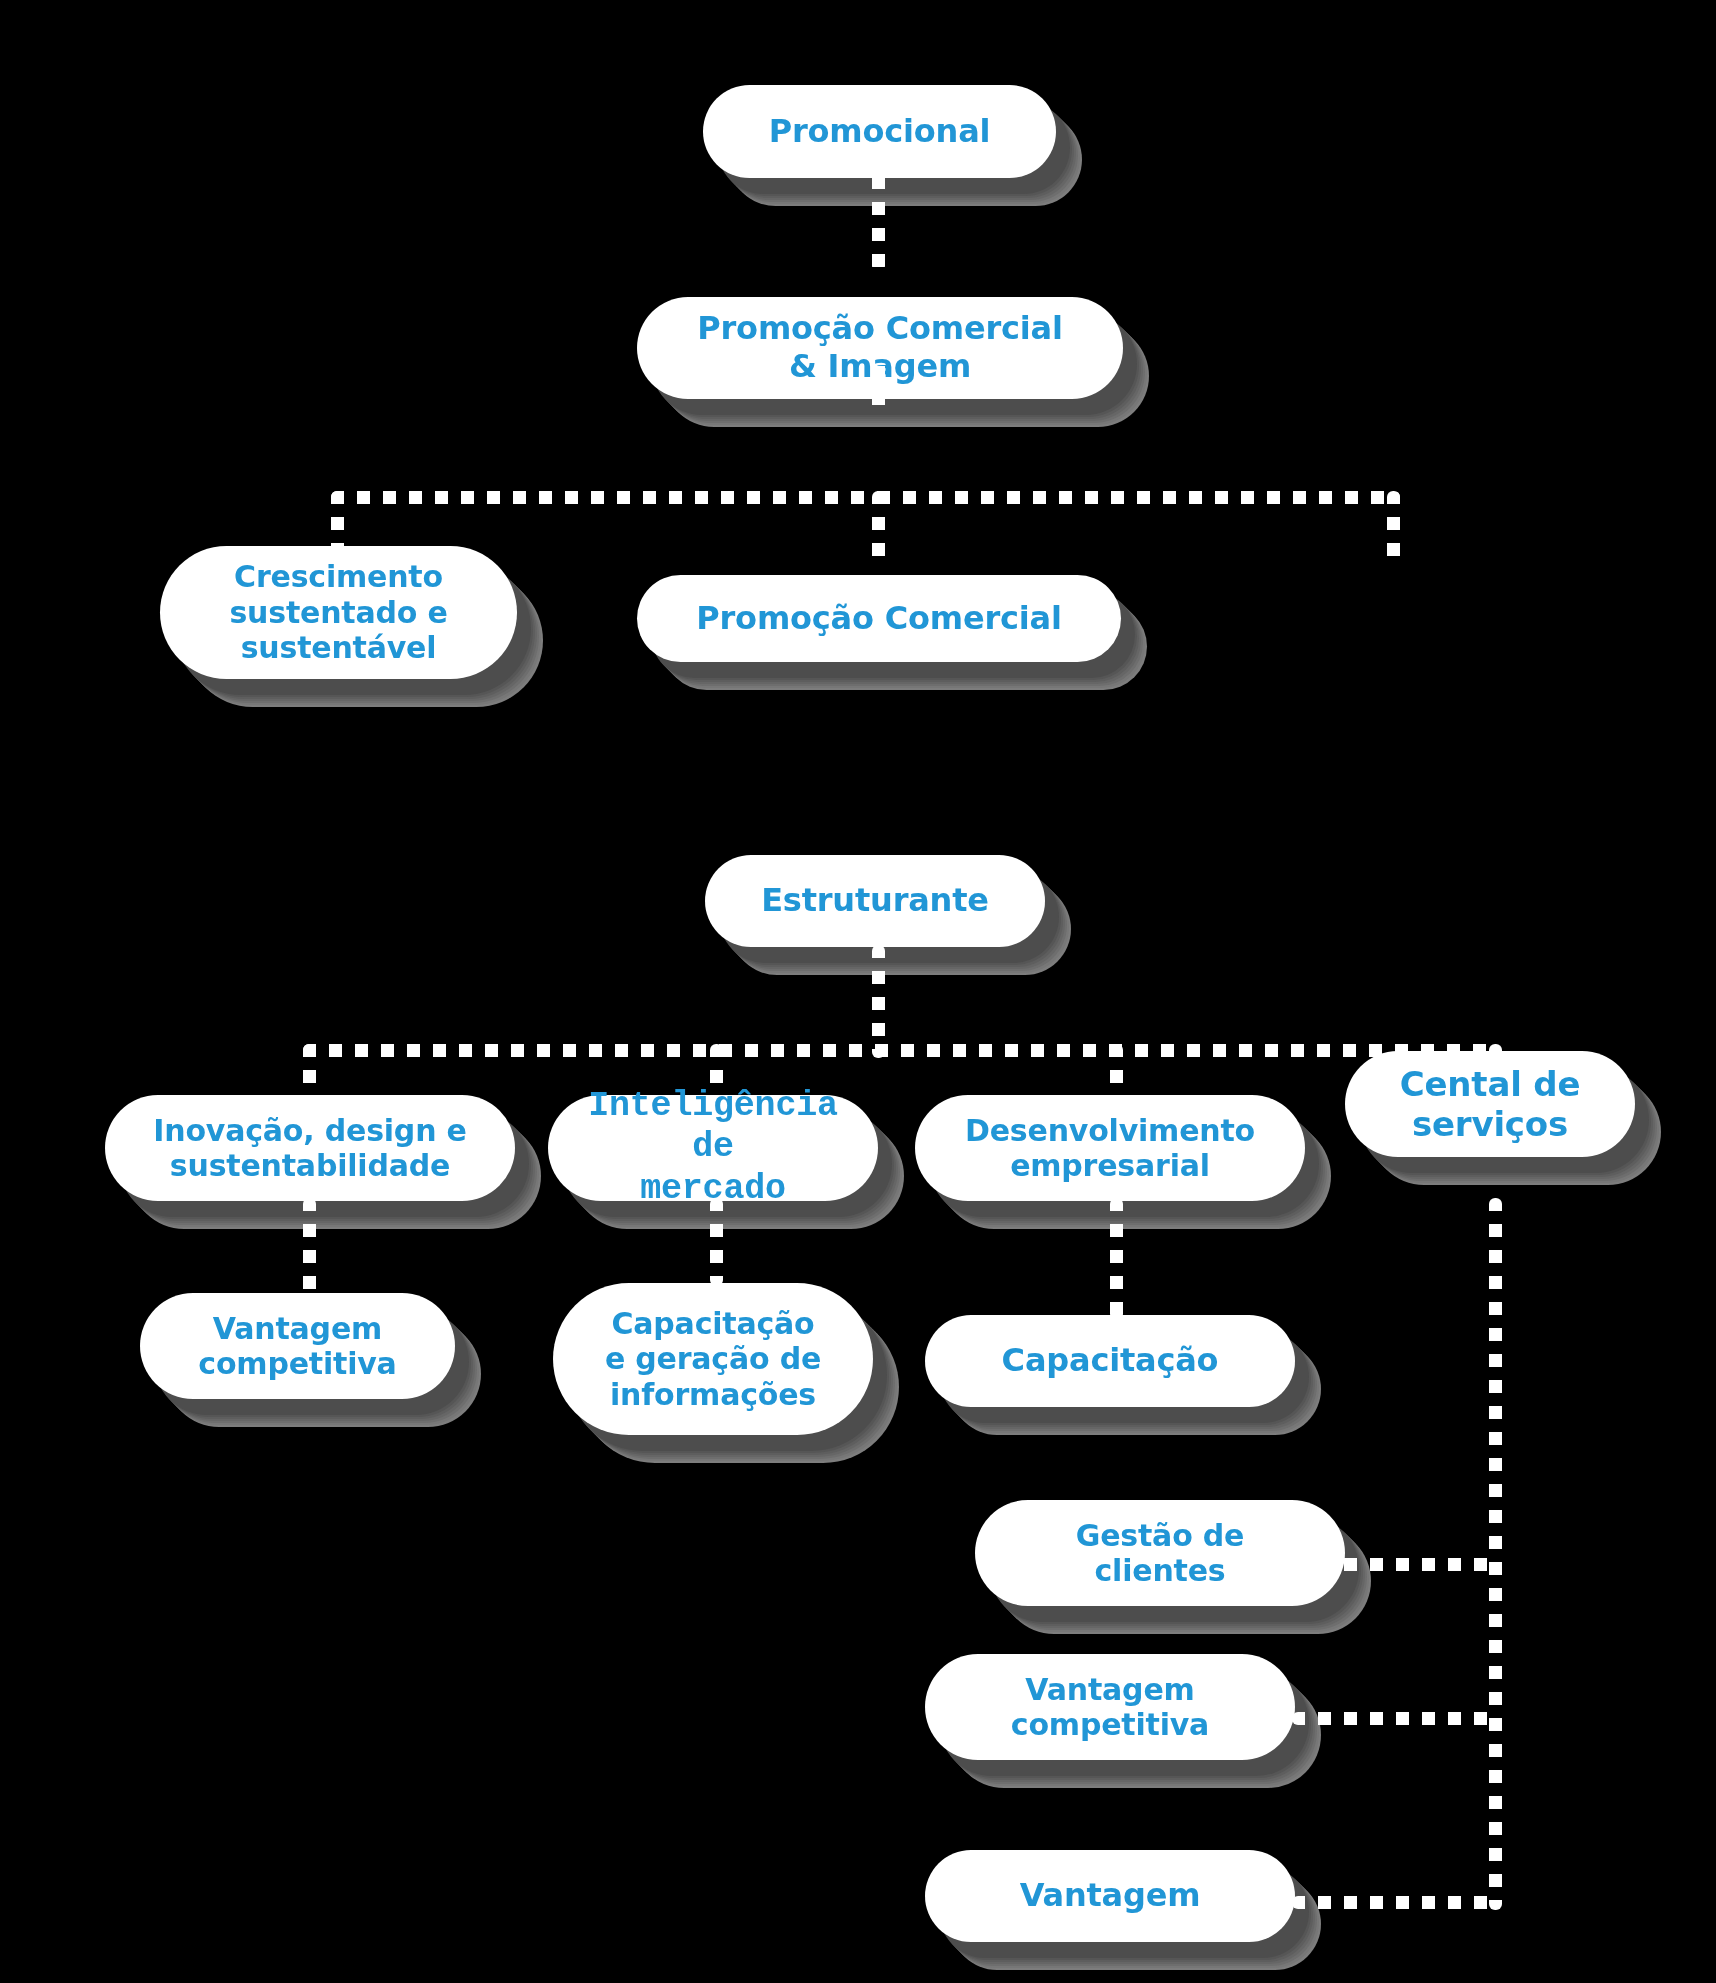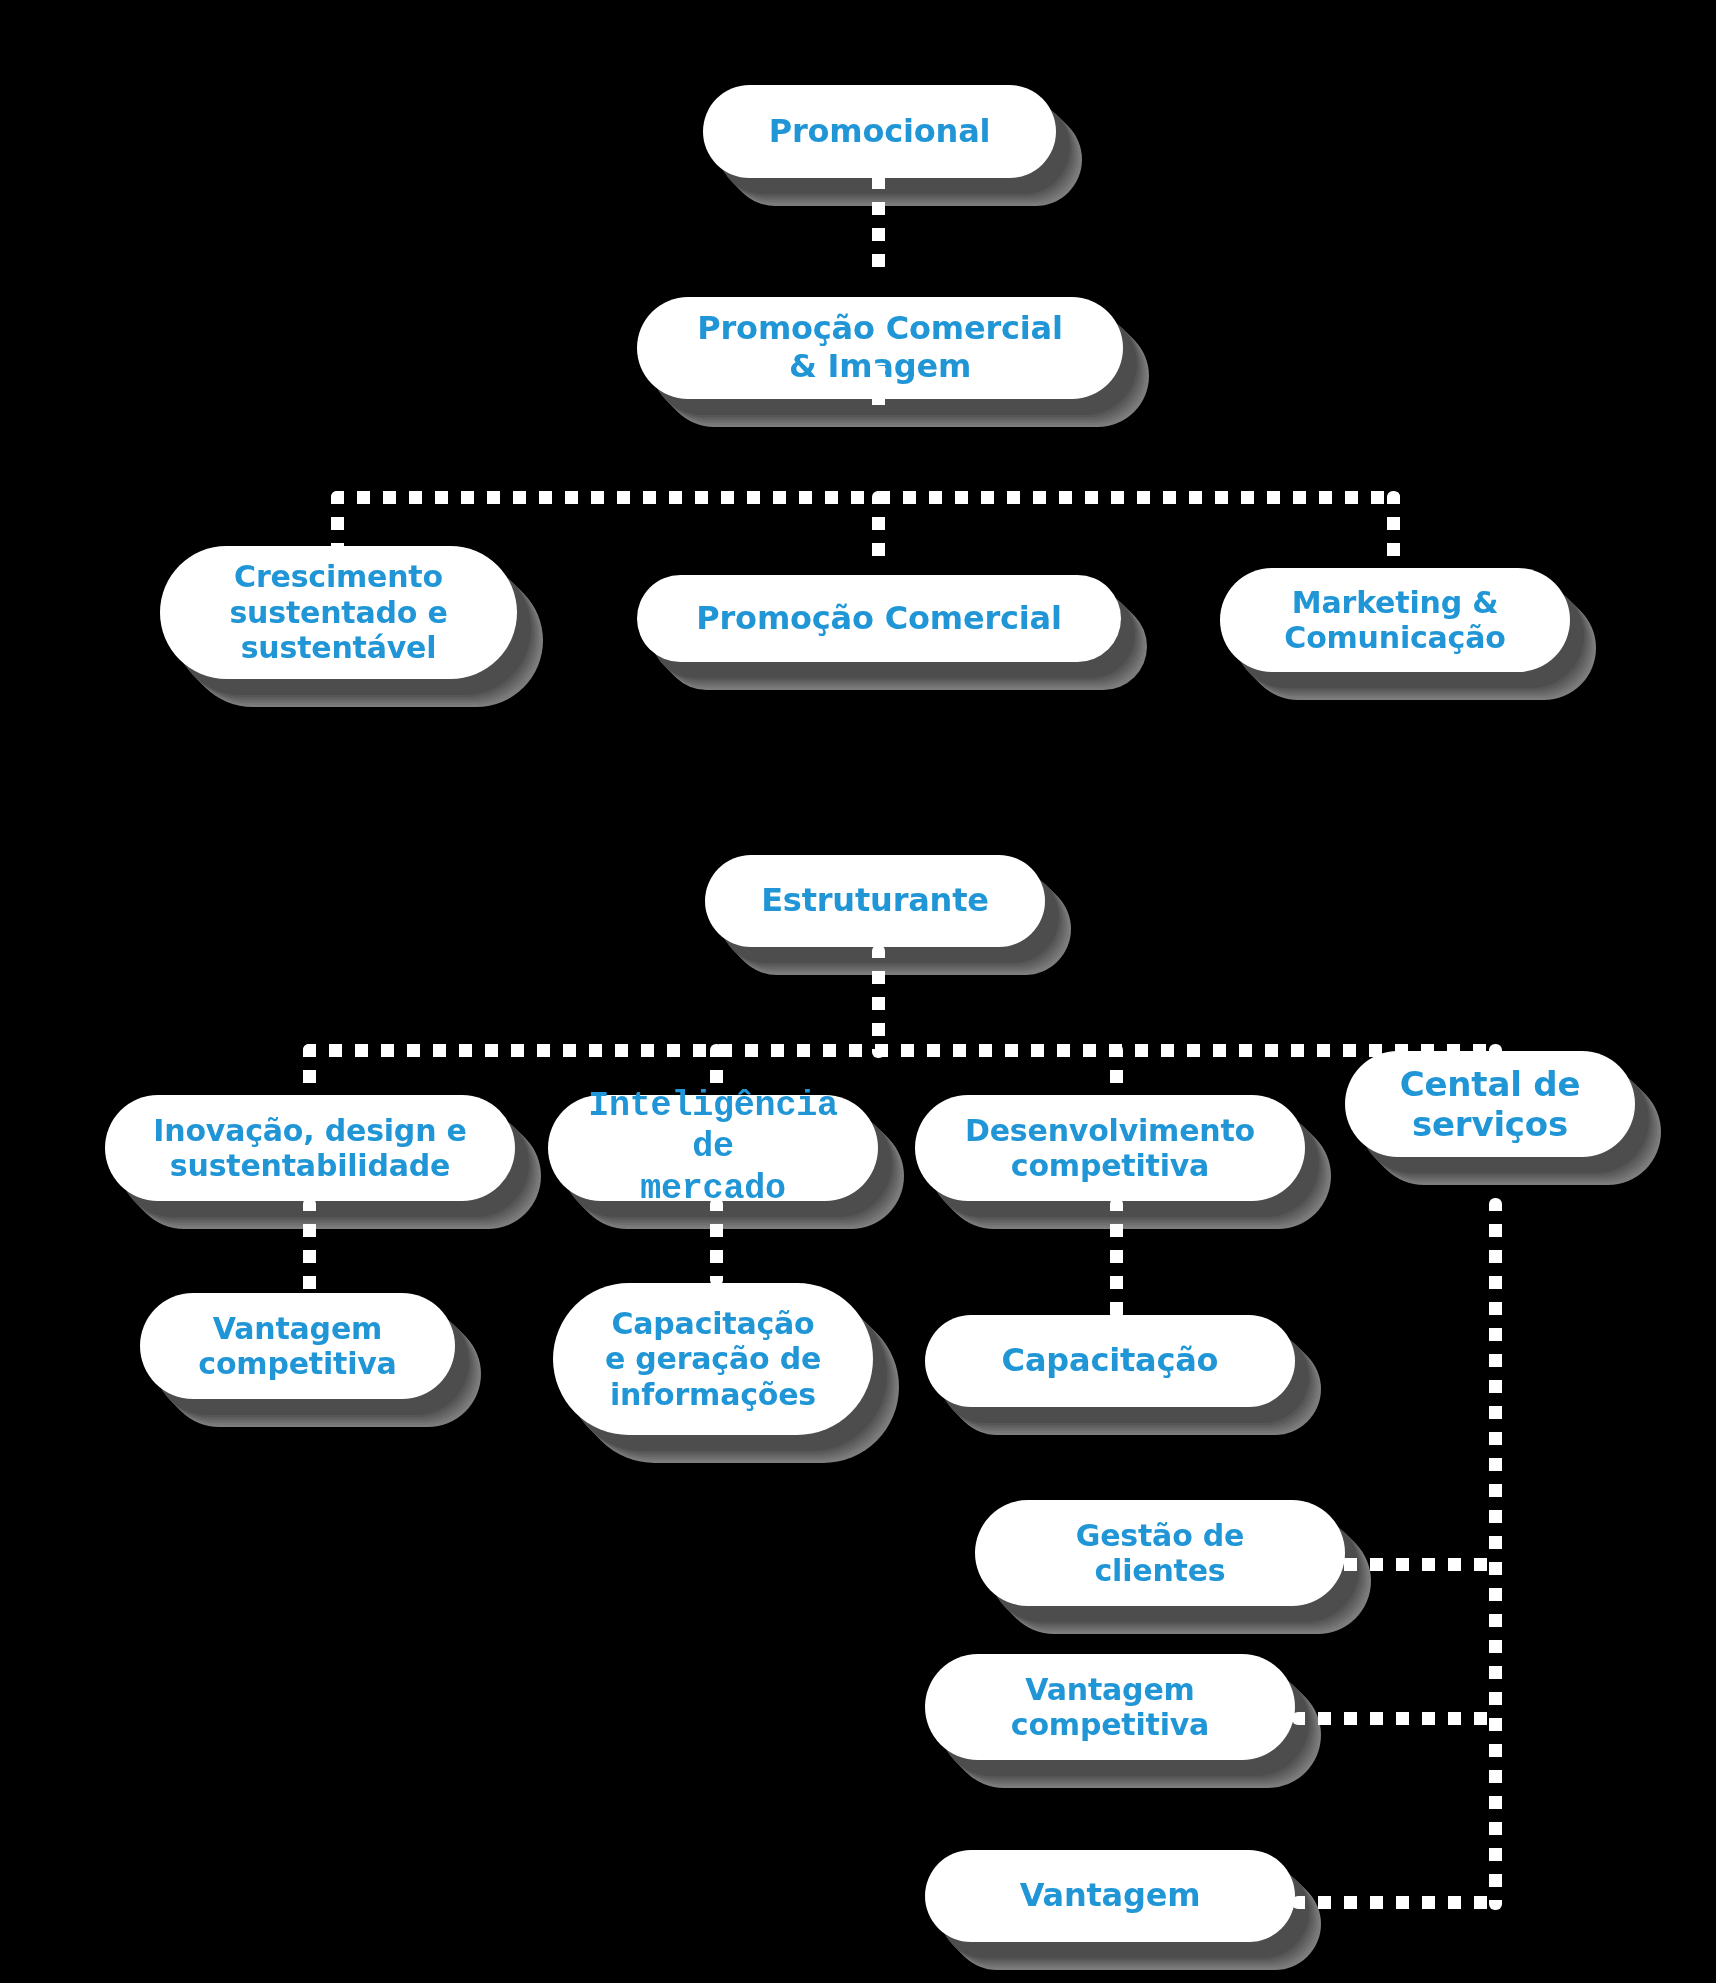--- a/index.html
+++ b/index.html
@@ -97,24 +97,20 @@
   <div class="node" style="left:160px; top:546px; width:357px; height:133px; font-size:30px;">
     <span class="lbl">Crescimento
 sustentado e
 sustentável</span>
   </div>
 
   <div class="node" style="left:637px; top:575px; width:484px; height:87px; font-size:32px;">
     <span class="lbl">Promoção Comercial</span>
   </div>
 
-  <div class="node" style="left:1220px; top:568px; width:350px; height:104px; font-size:30px;">
-    <span class="lbl">Marketing &amp;
-Comunicação</span>
-  </div>
 
   <div class="conn-v conn-top" style="left:872px; top:945px; height:113px;"></div>
 
   <div class="conn-h" style="left:303px; top:1044px; width:1192px;"></div>
 
   <div class="conn-v" style="left:303px; top:1044px; height:66px;"></div>
   <div class="conn-v" style="left:710px; top:1044px; height:66px;"></div>
   <div class="conn-v" style="left:1110px; top:1044px; height:66px;"></div>
   <div class="conn-v" style="left:1489px; top:1044px; height:66px;"></div>
 
@@ -127,21 +123,21 @@
 sustentabilidade</span>
   </div>
 
   <div class="node" style="left:548px; top:1095px; width:330px; height:106px; font-size:35px;font-family:Liberation Mono, monospace;">
     <span class="lbl">Inteligência de
 mercado</span>
   </div>
 
   <div class="node" style="left:915px; top:1095px; width:390px; height:106px; font-size:30px;">
     <span class="lbl">Desenvolvimento
-competitiva</span>
+empresarial</span>
   </div>
 
   <div class="node" style="left:1345px; top:1051px; width:290px; height:106px; font-size:34px;">
     <span class="lbl">Cental de
 serviços</span>
   </div>
 
   <div class="conn-v conn-top" style="left:303px; top:1198px; height:100px;"></div>
   <div class="conn-v conn-top" style="left:710px; top:1198px; height:88px;"></div>
   <div class="conn-v conn-top" style="left:1110px; top:1198px; height:122px;"></div>

